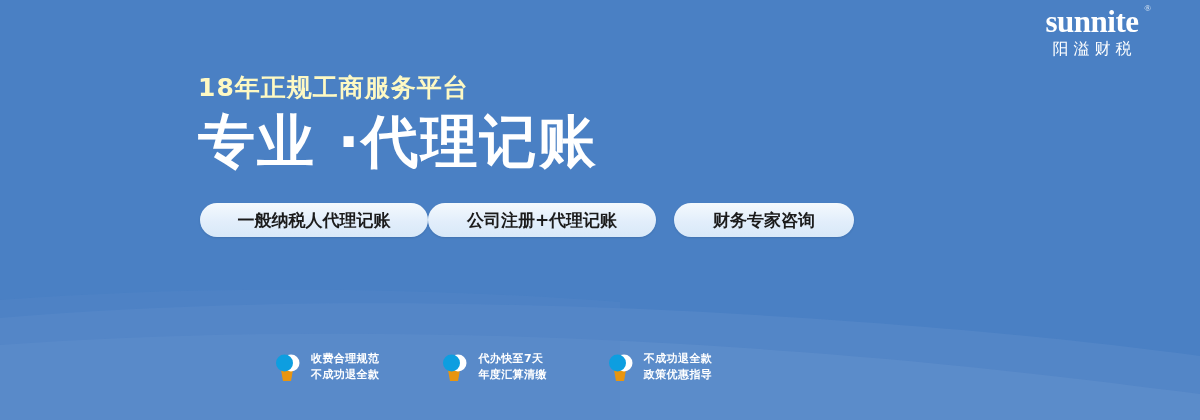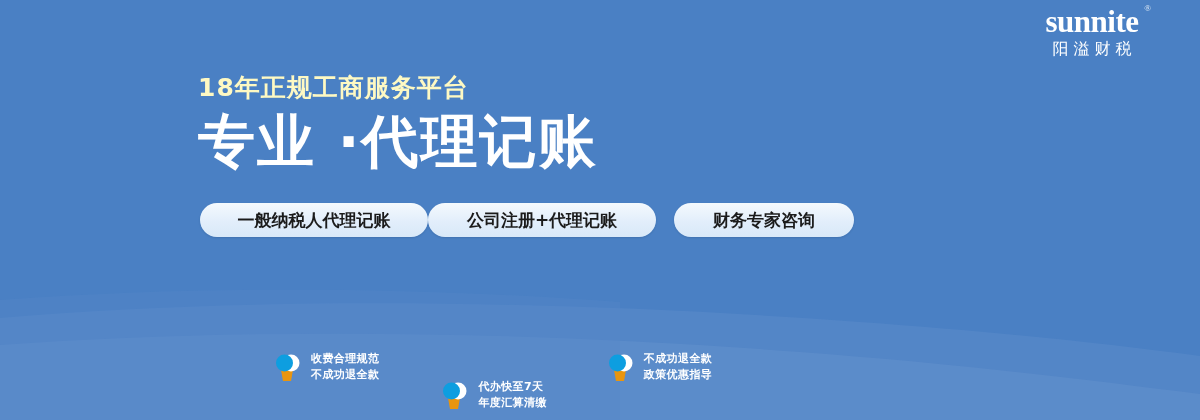--- a/index.html
+++ b/index.html
@@ -135,21 +135,21 @@
     color:#ffffff;
     font-size:11px;
     font-weight:700;
     line-height:1.45;
     letter-spacing:.4px;
     font-family:"DejaVu Sans","Liberation Sans",sans-serif;
     white-space:nowrap;
   }
   .feature-text .ln{ display:block; }
   .fgap1{ margin-right:26px; }
-  .fgap2{ margin-right:24px;margin-top:28px; }
+  .fgap2{ margin-right:24px; }
 </style>
 </head>
 <body>
 
 <div class="banner">
 
   <div class="wave-layer">
     <svg class="wave-svg" viewBox="0 0 1200 420" preserveAspectRatio="none" aria-hidden="true">
       <path d="M0,318 C260,296 560,300 860,322 C1000,332 1110,344 1200,356 L1200,420 L0,420 Z" fill="#5b8bcb" opacity="0.55"></path>
       <path d="M0,345 C240,328 520,330 800,352 C960,364 1090,380 1200,394 L1200,420 L0,420 Z" fill="#6391ce" opacity="0.5"></path>

